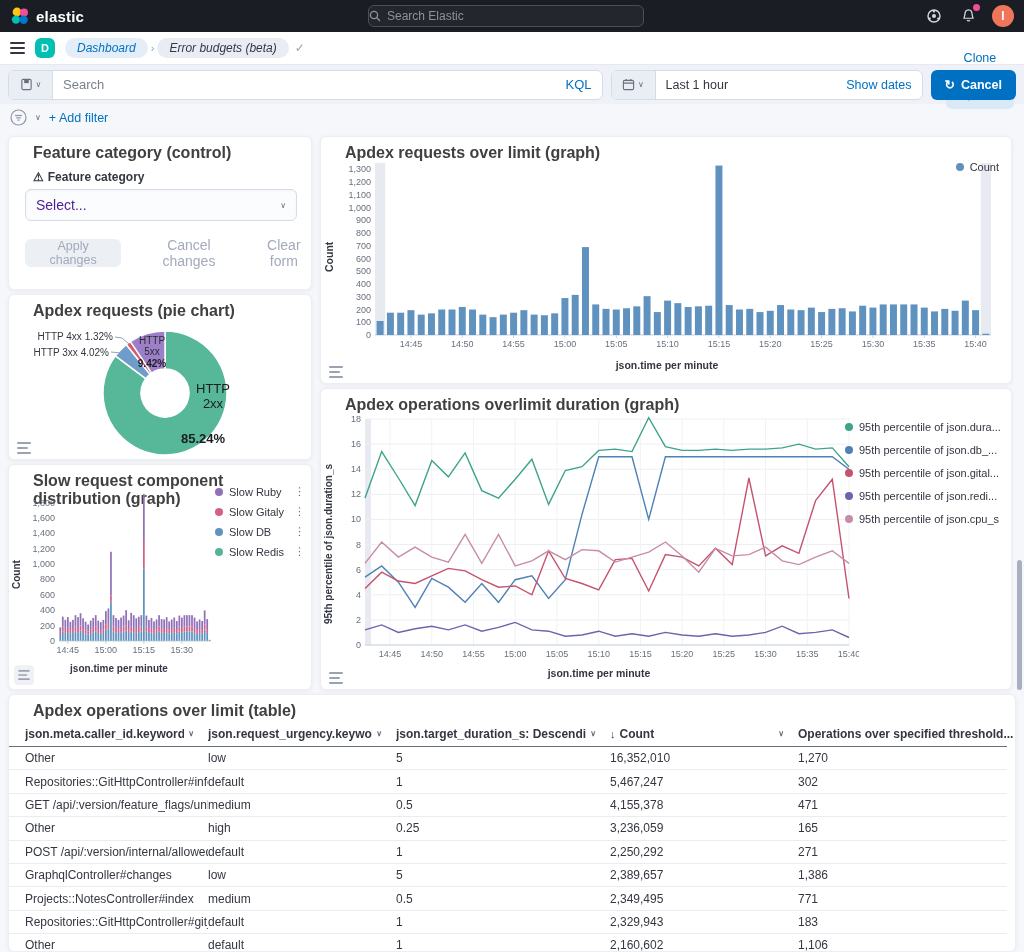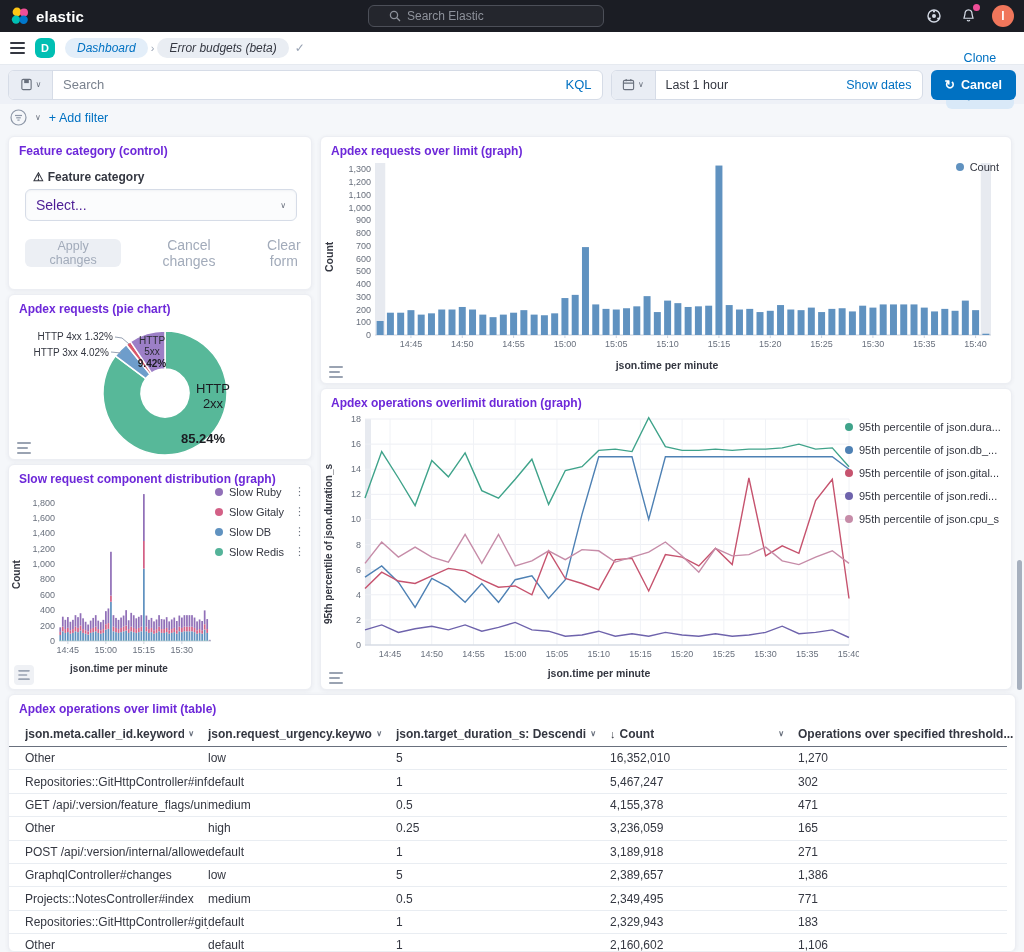--- a/index.html
+++ b/index.html
@@ -3,22 +3,22 @@
 <meta charset="utf-8">
 <style>
   * { margin:0; padding:0; box-sizing:border-box; }
   html,body { width:1024px; height:952px; overflow:hidden;
     font-family:"Liberation Sans", sans-serif; background:#F5F7FA; color:#343741; }
 
   
   .topbar { height:32px; background:#1B1D24; display:flex; align-items:center; padding:0 10px; position:relative; }
   .logo { display:flex; align-items:center; gap:6px; }
   .logo-text { color:#fff; font-size:15px; font-weight:bold; letter-spacing:.2px; }
-  .global-search { position:absolute; left:368px; width:236px; height:22px; background:#24262D;
-    border:1px solid #4C4F58; border-radius:6px; display:flex; align-items:center; gap:6px; padding:0 20px; }
+  .global-search { position:absolute; left:368px; width:276px; height:22px; background:#24262D;
+    border:1px solid #4C4F58; border-radius:6px; display:flex; align-items:center; gap:6px; padding:0 0; }
   .global-search span { color:#8E929B; font-size:12px; }
   .topbar-right { margin-left:auto; display:flex; align-items:center; gap:14px; }
   .icon-btn { position:relative; width:20px; height:20px; display:flex; align-items:center; justify-content:center; }
   .notif-dot { position:absolute; top:-2px; right:-2px; width:7px; height:7px; border-radius:50%; background:#F04E98; }
   .avatar { width:22px; height:22px; border-radius:50%; background:#F0765B; color:#fff; font-size:12px; font-weight:bold;
     display:flex; align-items:center; justify-content:center; }
 
   
   .navrow { height:33px; background:#fff; display:flex; align-items:center; padding:0 10px; gap:10px; border-bottom:1px solid #E6EAF0; }
   .burger { display:flex; flex-direction:column; gap:3px; cursor:pointer; }
@@ -51,21 +51,21 @@
   .chev { font-size:8px; color:#69707D; }
 
   
   .filterrow { height:27px; display:flex; align-items:center; padding:0 10px; gap:8px; background:#F5F7FA; }
   .add-filter { color:#0071C2; font-size:12.5px; cursor:pointer; }
 
   
   .dash { position:relative; height:821px; background:#F5F7FA; }
   .panel { position:absolute; background:#fff; border-radius:6px; border:1px solid #ECEEF3;
     box-shadow:0 1px 4px rgba(50,60,80,.07); overflow:hidden; }
-  .p-title { position:absolute; left:10px; top:7px; font-size:12px; font-weight:700; color:#6d28d9; }
+  .p-title { position:absolute; left:24px; top:7px; font-size:16px; font-weight:700; color:#404040; }
   .tick { font-size:9px; fill:#69707D; }
   .axis-x-title { position:absolute; text-align:center; font-size:10.5px; font-weight:700; color:#343741; }
   .axis-y-title { position:absolute; writing-mode:vertical-rl; transform:rotate(180deg); text-align:center;
     font-size:10.5px; font-weight:700; color:#343741; }
   .panel-opts { position:absolute; color:#9AA3B2; }
   .legend-col { position:absolute; display:flex; flex-direction:column; gap:7px; }
   .leg-item { display:flex; align-items:center; gap:6px; font-size:11px; color:#343741; cursor:pointer; }
   .leg-dot { width:8px; height:8px; border-radius:50%; flex:0 0 auto; }
   .leg-menu { color:#69707D; font-size:11px; margin-left:auto; cursor:pointer; letter-spacing:0; }
 
@@ -810,21 +810,21 @@
           <div class="td cell-pad">Other</div>
           <div class="td">high</div>
           <div class="td">0.25</div>
           <div class="td">3,236,059</div>
           <div class="td">165</div>
         </div>
         <div class="tr body-row">
           <div class="td cell-pad">POST /api/:version/internal/allowed</div>
           <div class="td">default</div>
           <div class="td">1</div>
-          <div class="td">3,189,918</div>
+          <div class="td">2,250,292</div>
           <div class="td">271</div>
         </div>
         <div class="tr body-row">
           <div class="td cell-pad">GraphqlController#changes</div>
           <div class="td">low</div>
           <div class="td">5</div>
           <div class="td">2,389,657</div>
           <div class="td">1,386</div>
         </div>
         <div class="tr body-row">

